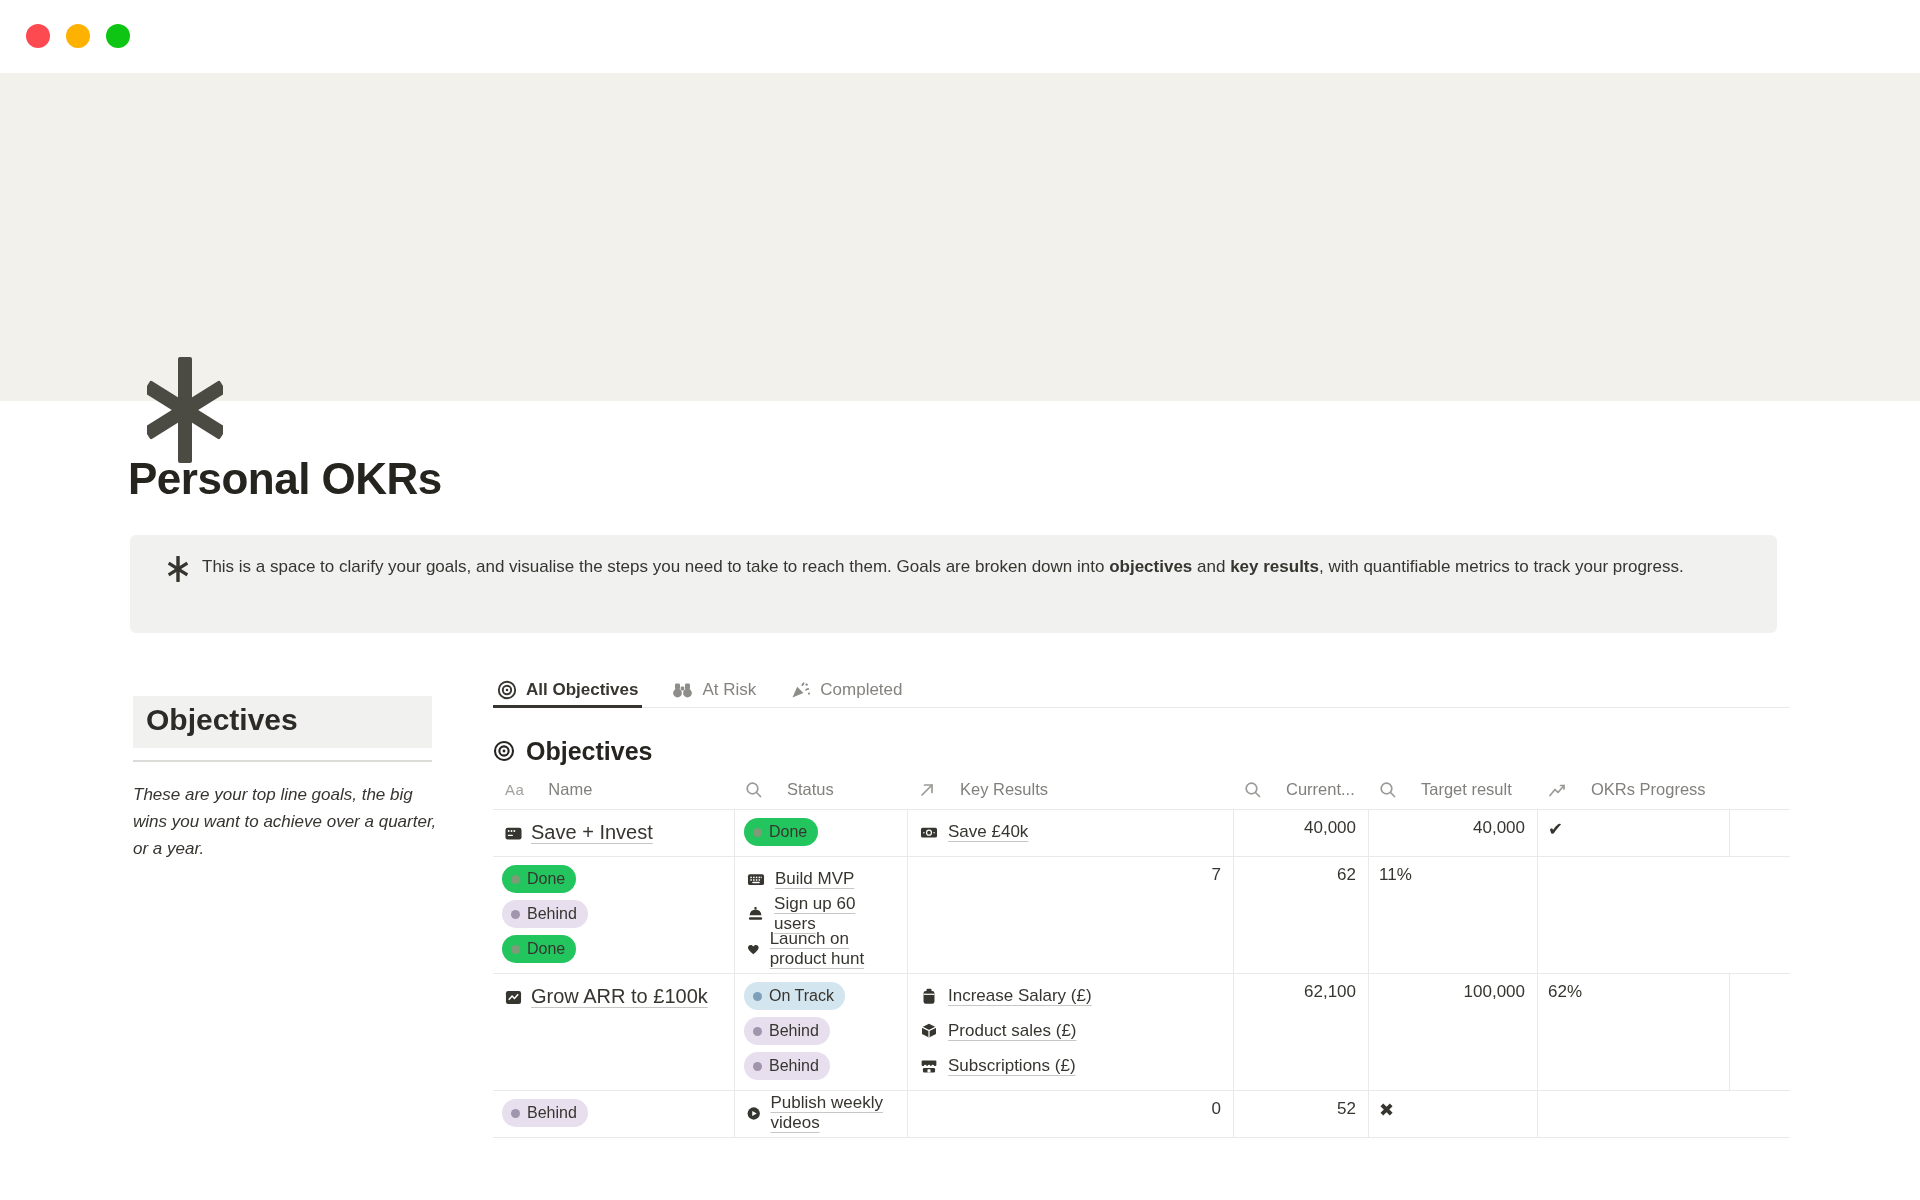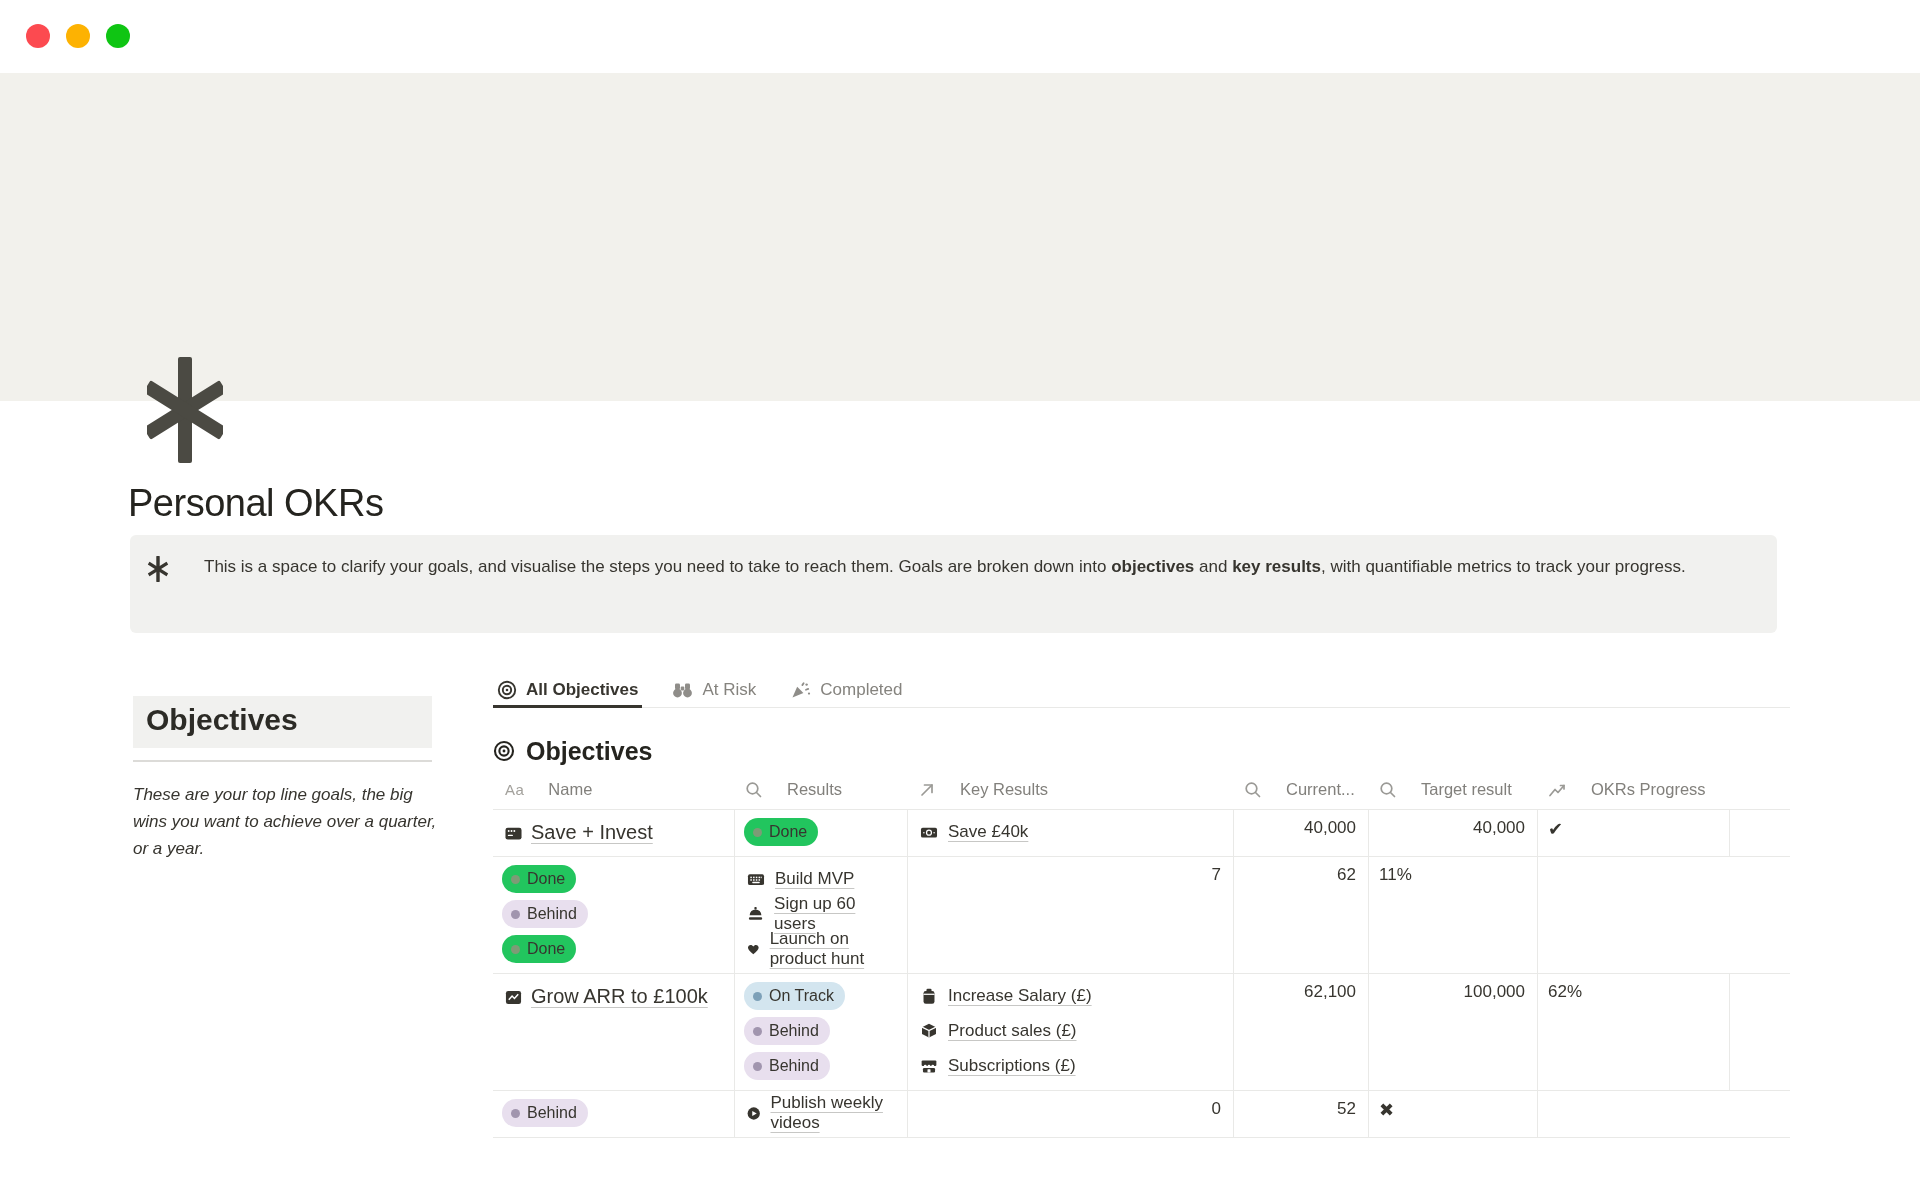--- a/index.html
+++ b/index.html
@@ -5,23 +5,23 @@
   * { margin:0; padding:0; box-sizing:border-box; }
   html,body { width:1920px; height:1200px; overflow:hidden; background:#fff;
     font-family:"Liberation Sans","DejaVu Sans",sans-serif; color:#37352f; }
   .titlebar { position:absolute; left:0; top:0; width:1920px; height:73px; background:#ffffff; }
   .traffic { position:absolute; top:24px; width:24px; height:24px; border-radius:50%; border:none; cursor:pointer; }
   .t-red { left:26px; background:#fc4a50; }
   .t-yellow { left:66px; background:#fdb202; }
   .t-green { left:106px; background:#0fc513; }
   .cover { position:absolute; left:0; top:73px; width:1920px; height:328px; background:#f2f1ec; }
   .page-icon { position:absolute; left:147px; top:357px; width:76px; height:106px; z-index:3; }
-  .page-title { position:absolute; left:128px; top:482px; font-size:38px; font-weight:400; letter-spacing:-0.5px; color:#25241f; }
+  .page-title { position:absolute; left:128px; top:454px; font-size:44px; font-weight:700; letter-spacing:-0.5px; color:#25241f; }
   .callout { position:absolute; left:130px; top:535px; width:1647px; height:98px; background:#f1f1ef;
-    border-radius:6px; display:flex; gap:34px; padding:17px 16px; }
+    border-radius:6px; display:flex; gap:12px; padding:17px 36px; }
   .callout svg { flex:0 0 auto; margin-top:4px; }
   .callout-text { font-size:17px; line-height:29px; color:#37352f; max-width:1560px; }
   .callout-text b { font-weight:700; }
   
   .side-heading { position:absolute; left:133px; top:696px; width:299px; height:52px; background:#f1f1ef;
     font-size:30px; font-weight:700; padding:7px 0 0 13px; color:#2c2b26; }
   .side-divider { position:absolute; left:133px; top:760px; width:299px; height:2px; background:#dcdbd8; }
   .side-desc { position:absolute; left:133px; top:781px; width:312px; font-style:italic; font-size:17px;
     line-height:27px; color:#37352f; }
   
@@ -152,21 +152,21 @@
   <div class="grid hrow">
     <div class="hcell">
       <span class="aa">Aa</span>
       <span>Name</span>
     </div>
     <div class="hcell">
       <svg width="18" height="18" viewBox="0 0 18 18">
         <circle cx="7.5" cy="7.5" r="5.3" fill="none" stroke="#9b9a96" stroke-width="1.7"></circle>
         <line x1="11.5" y1="11.5" x2="15.5" y2="15.5" stroke="#9b9a96" stroke-width="1.7" stroke-linecap="round"></line>
       </svg>
-      <span>Results</span>
+      <span>Status</span>
     </div>
     <div class="hcell">
       <svg width="18" height="18" viewBox="0 0 18 18">
         <g stroke="#9b9a96" stroke-width="1.7" fill="none" stroke-linecap="round" stroke-linejoin="round">
           <path d="M4 14 L14 4"></path>
             <path d="M6.5 4 H14 V11.5"></path>
         </g>
       </svg>
       <span>Key Results</span>
     </div>

